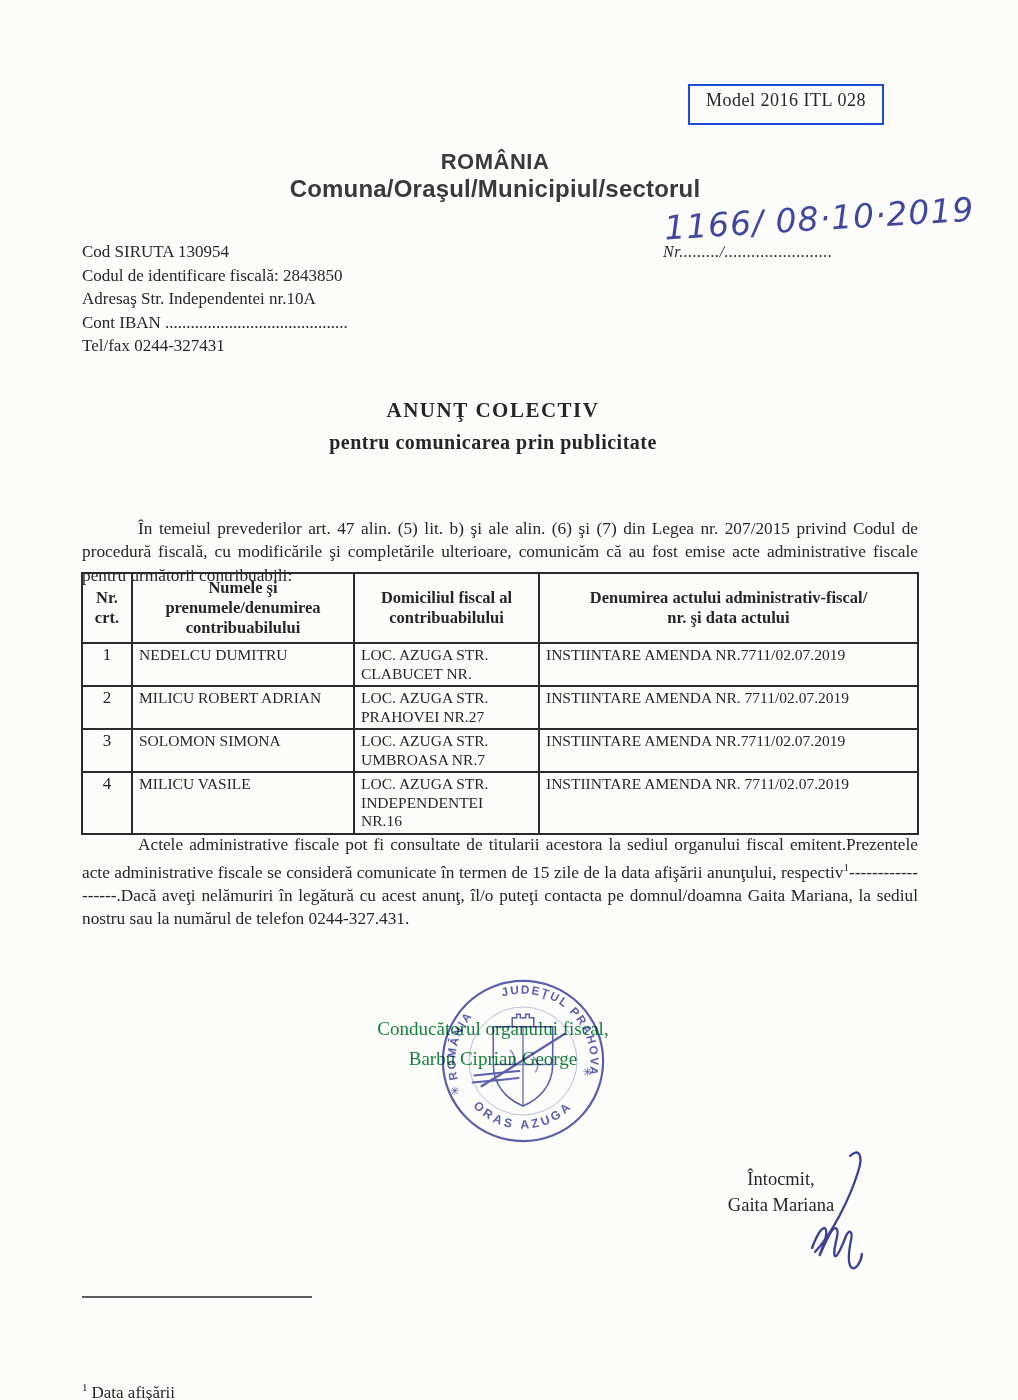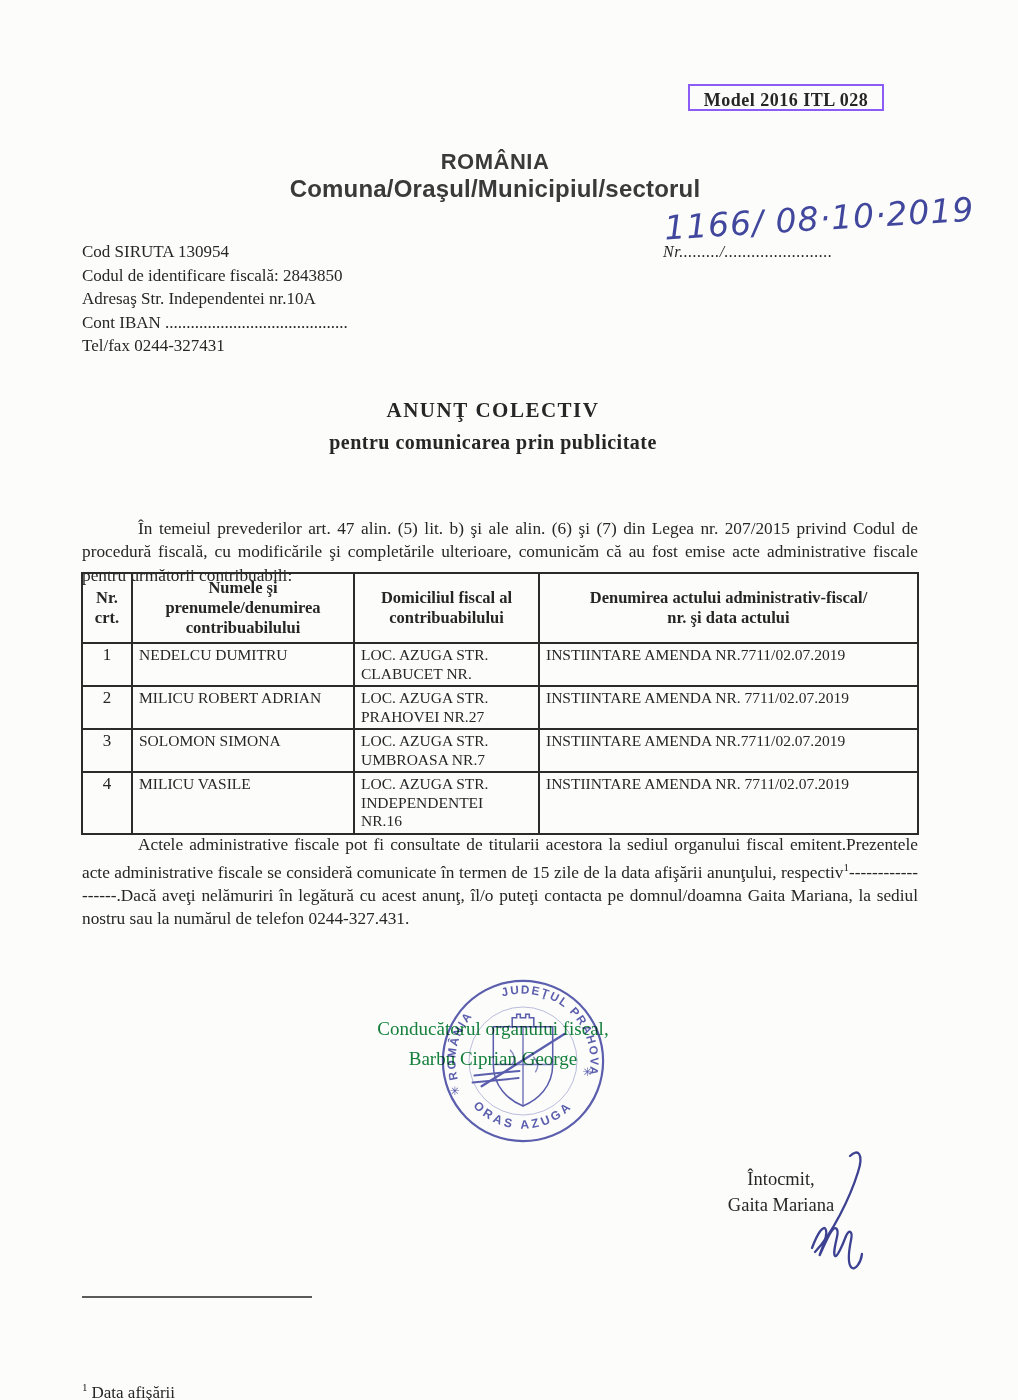--- a/index.html
+++ b/index.html
@@ -5,23 +5,23 @@
   * { margin:0; padding:0; box-sizing:border-box; }
   html,body { background:#e9e9e9; }
   .page {
     position:relative; width:1018px; height:1400px;
     background:#fcfcfb; overflow:hidden;
     font-family:"Liberation Serif", serif; color:#262626;
   }
   .abs { position:absolute; }
 
   .model-box {
-    left:688px; top:84px; width:196px; height:27px;
-    border:2px solid #8b5cf6; text-align:center; line-height:29px;
-    font-weight:bold; font-size:18px; letter-spacing:.5px;
+    left:688px; top:84px; width:196px; height:41px;
+    border:2px solid #1d4ed8; text-align:center; line-height:29px;
+    font-weight:normal; font-size:18px; letter-spacing:.5px;
   }
 
   .header-block { left:195px; top:149px; width:600px; text-align:center;
     font-family:"Liberation Sans", sans-serif; font-weight:bold; color:#3a3a3a; }
   .header-country { font-size:22px; letter-spacing:.5px; }
   .header-line { font-size:24px; margin-top:0; letter-spacing:.2px; }
 
   .issuer { left:82px; top:240px; width:420px; font-size:17px; line-height:23.6px; }
 
   .nr-line { left:663px; top:243px; font-size:16px; letter-spacing:.5px;font-style:italic; }

